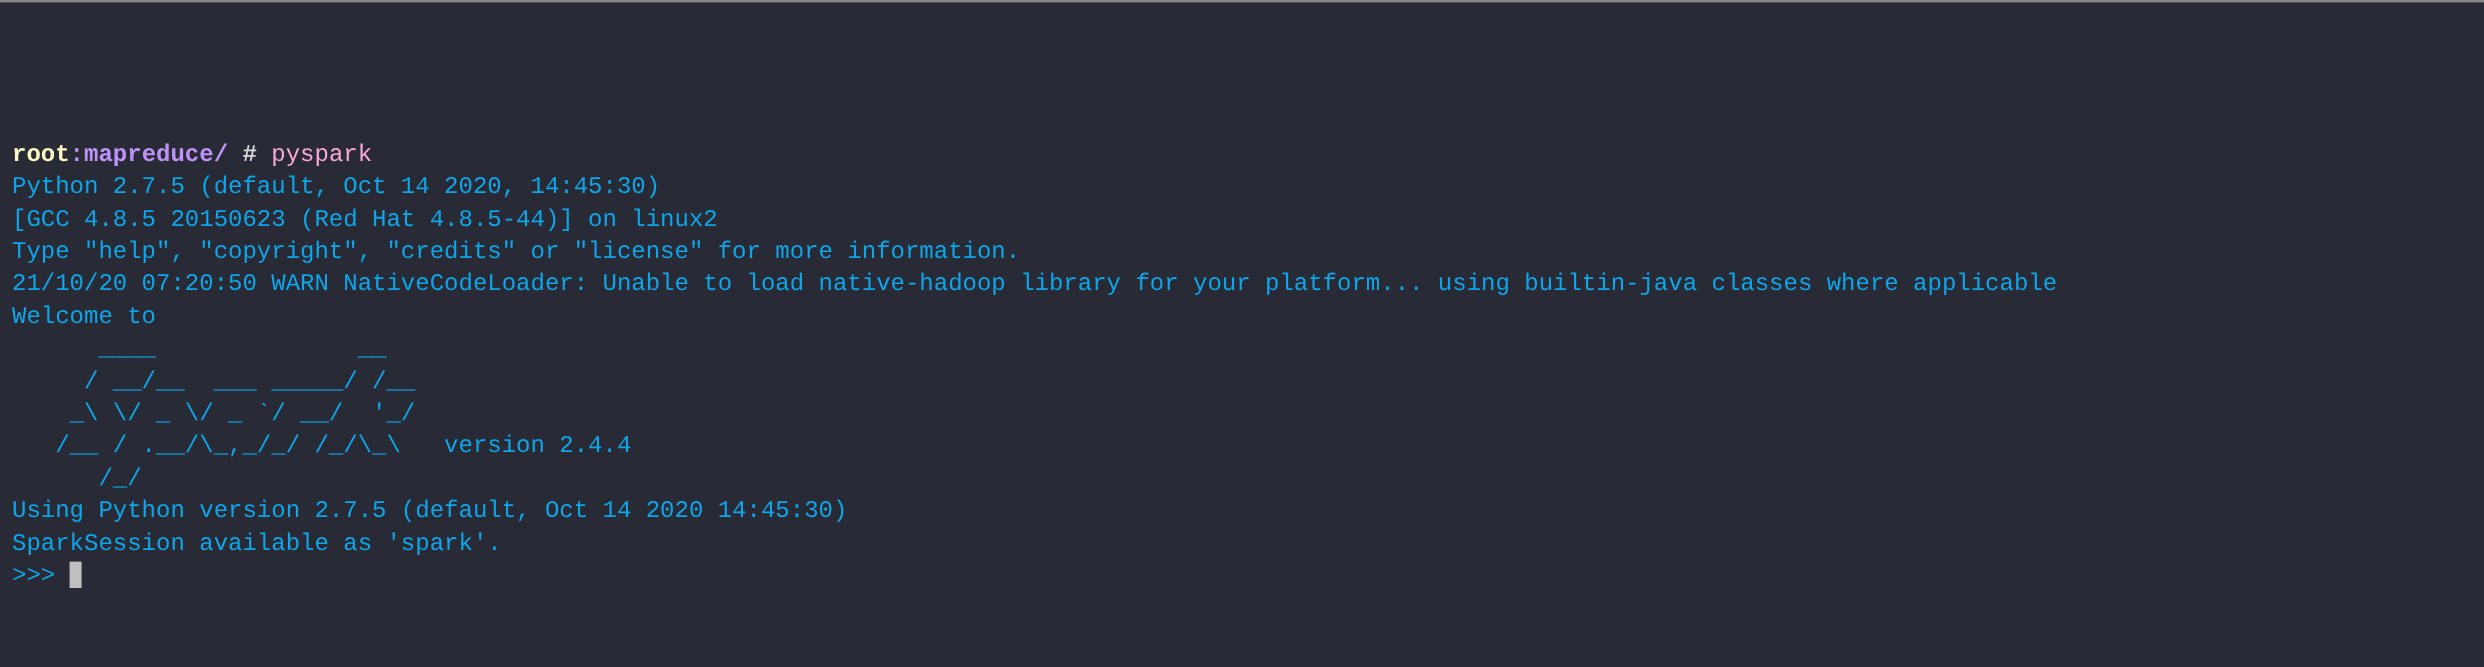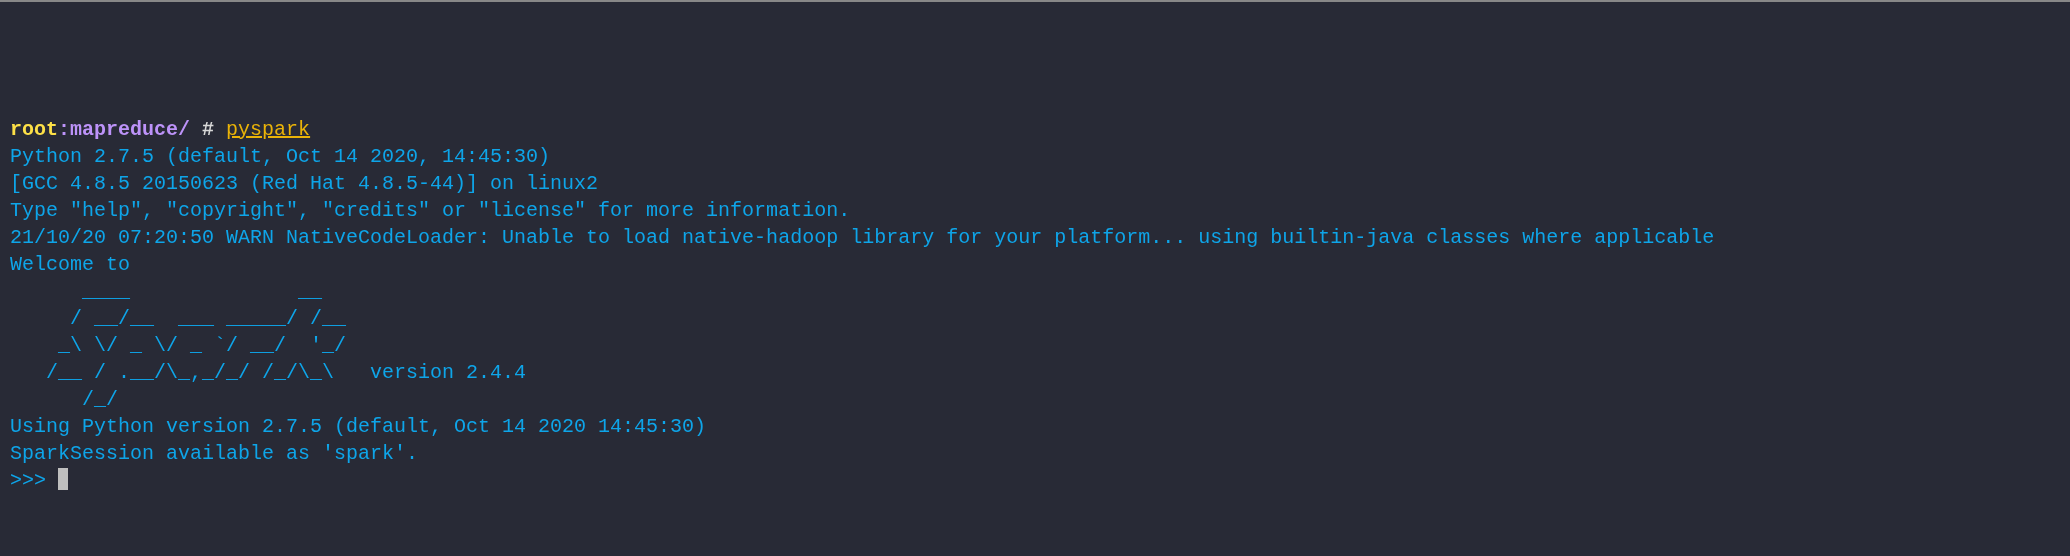--- a/index.html
+++ b/index.html
@@ -11,34 +11,33 @@
       background-color: #282a36;
       font-family: 'Menlo', 'Monaco', 'Consolas', 'Courier New', monospace;
       font-size: 20px;
       line-height: 1.35;
       color: #d8d8d8;
       padding: 6px 10px;
       white-space: pre;
       border-top: 2px solid #888;
     }
     .prompt-user {
-      color: #fde047;
+      color: #fef9c3;
       font-weight: bold;
     }
     .prompt-path {
       color: #bd93f9;
       font-weight: bold;
     }
     .prompt-hash {
       color: #d8d8d8;
       font-weight: bold;
     }
     .command {
-      color: #eab308;
-      text-decoration: underline;
+      color: #f9a8d4;
     }
     .output {
       color: #0ea5e9;
     }
     .cursor {
       display: inline-block;
       width: 10px;
       height: 22px;
       background-color: #bfbfbf;
       vertical-align: text-bottom;

